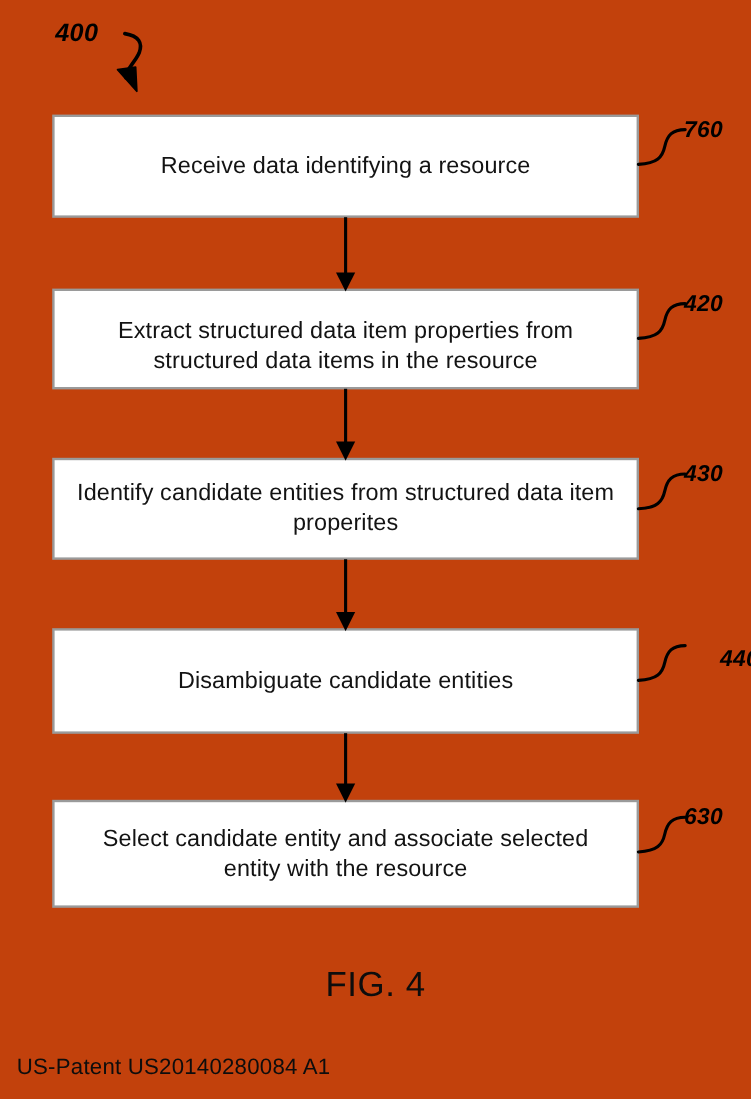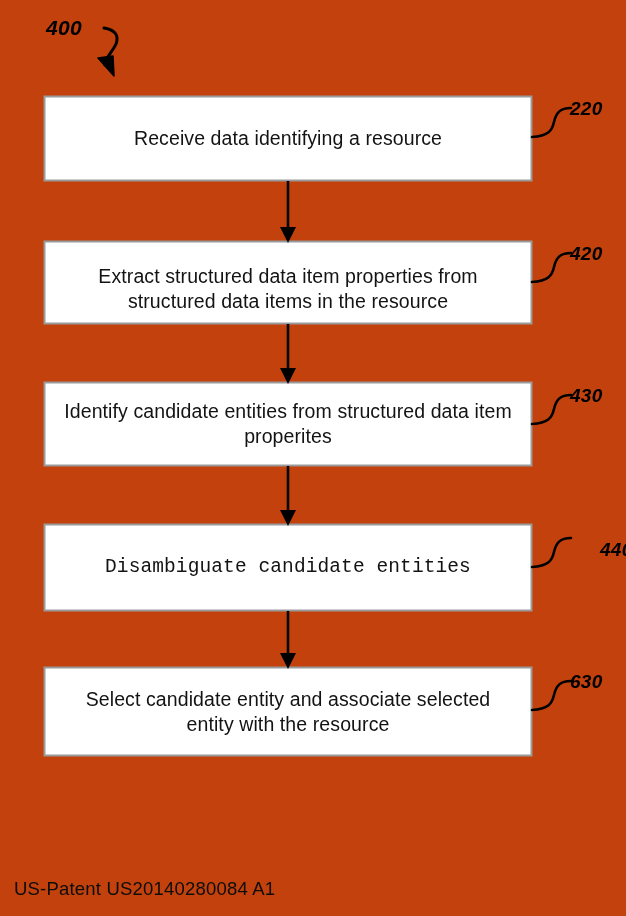--- a/index.html
+++ b/index.html
@@ -120,24 +120,25 @@
     <g>
       <path d="M 532 710 C 548 709 552 704 554 695 C 556 686 560 681 571 681" fill="none" stroke="#000000" stroke-width="2.6" stroke-linecap="round"></path>
     </g>
   </svg>
 
   <div class="ref-num" style="left:46px; top:16px; font-size:21px;">400</div>
 
   <div class="box-label" style="left:56px; top:96px; width:464px; height:85px;">Receive data identifying a resource</div>
   <div class="box-label" style="left:56px; top:241px; width:464px; height:95px;">Extract structured data item properties from structured data items in the resource</div>
   <div class="box-label" style="left:64px; top:382px; width:448px; height:84px;">Identify candidate entities from structured data item properites</div>
-  <div class="box-label" style="left:56px; top:524px; width:464px; height:87px;font-family:Liberation Mono, monospace;">Disambiguate candidate entities</div>
+  <div class="box-label" style="left:56px; top:524px; width:464px; height:87px;">Disambiguate candidate entities</div>
   <div class="box-label" style="left:76px; top:667px; width:424px; height:89px;">Select candidate entity and associate selected entity with the resource</div>
 
-  <div class="ref-num" style="left:570px; top:98px;">220</div>
+  <div class="ref-num" style="left:570px; top:98px;">760</div>
   <div class="ref-num" style="left:570px; top:243px;">420</div>
   <div class="ref-num" style="left:570px; top:385px;">430</div>
   <div class="ref-num" style="left:570px; top:539px;margin-left:30px;">440</div>
   <div class="ref-num" style="left:570px; top:671px;">630</div>
 
+  <div id="fig-caption">FIG. 4</div>
   <div id="patent-footer">US-Patent US20140280084 A1</div>
 
 </div>
 
 </body></html>

